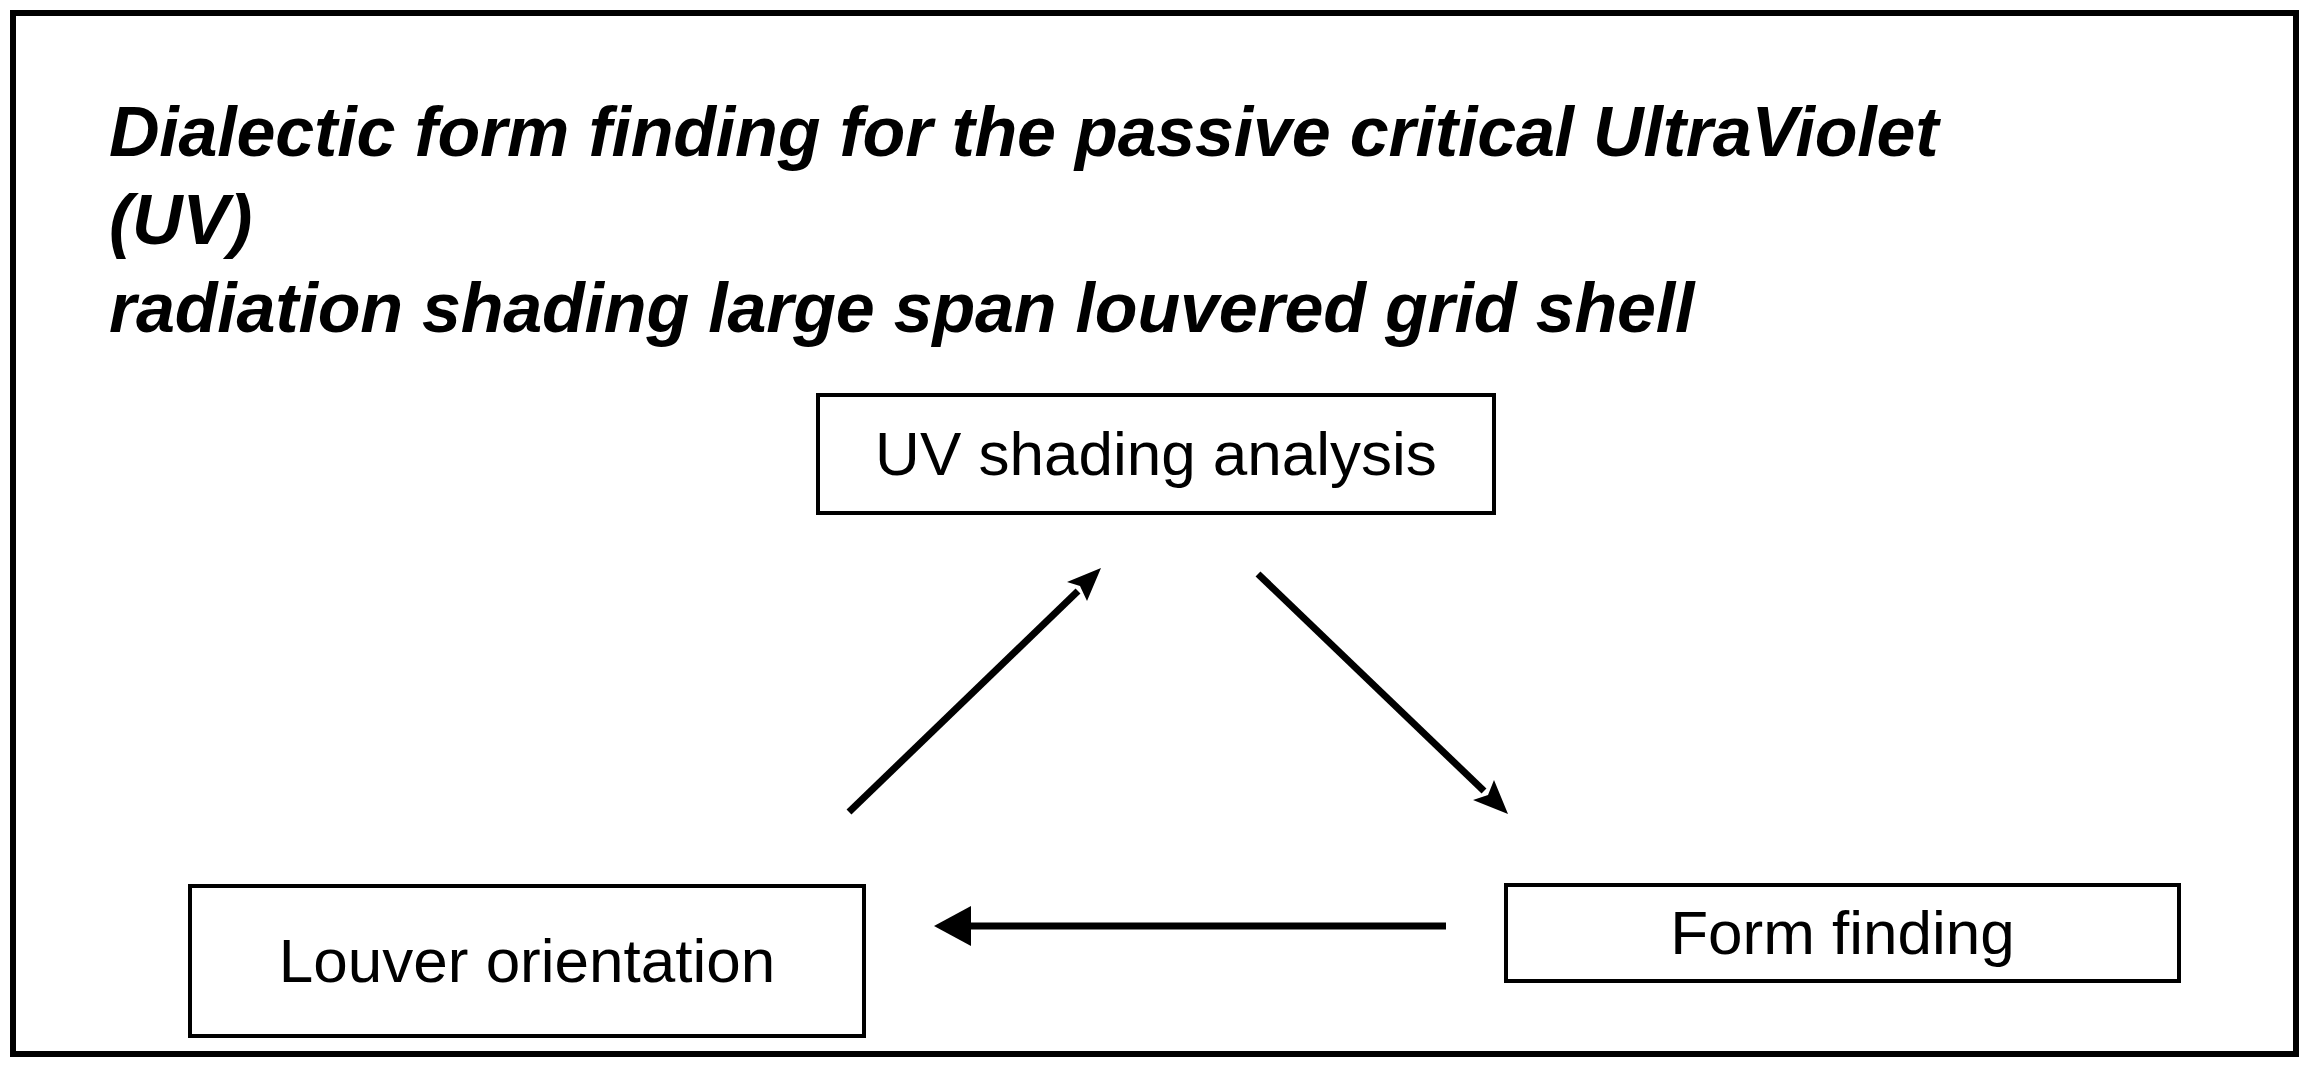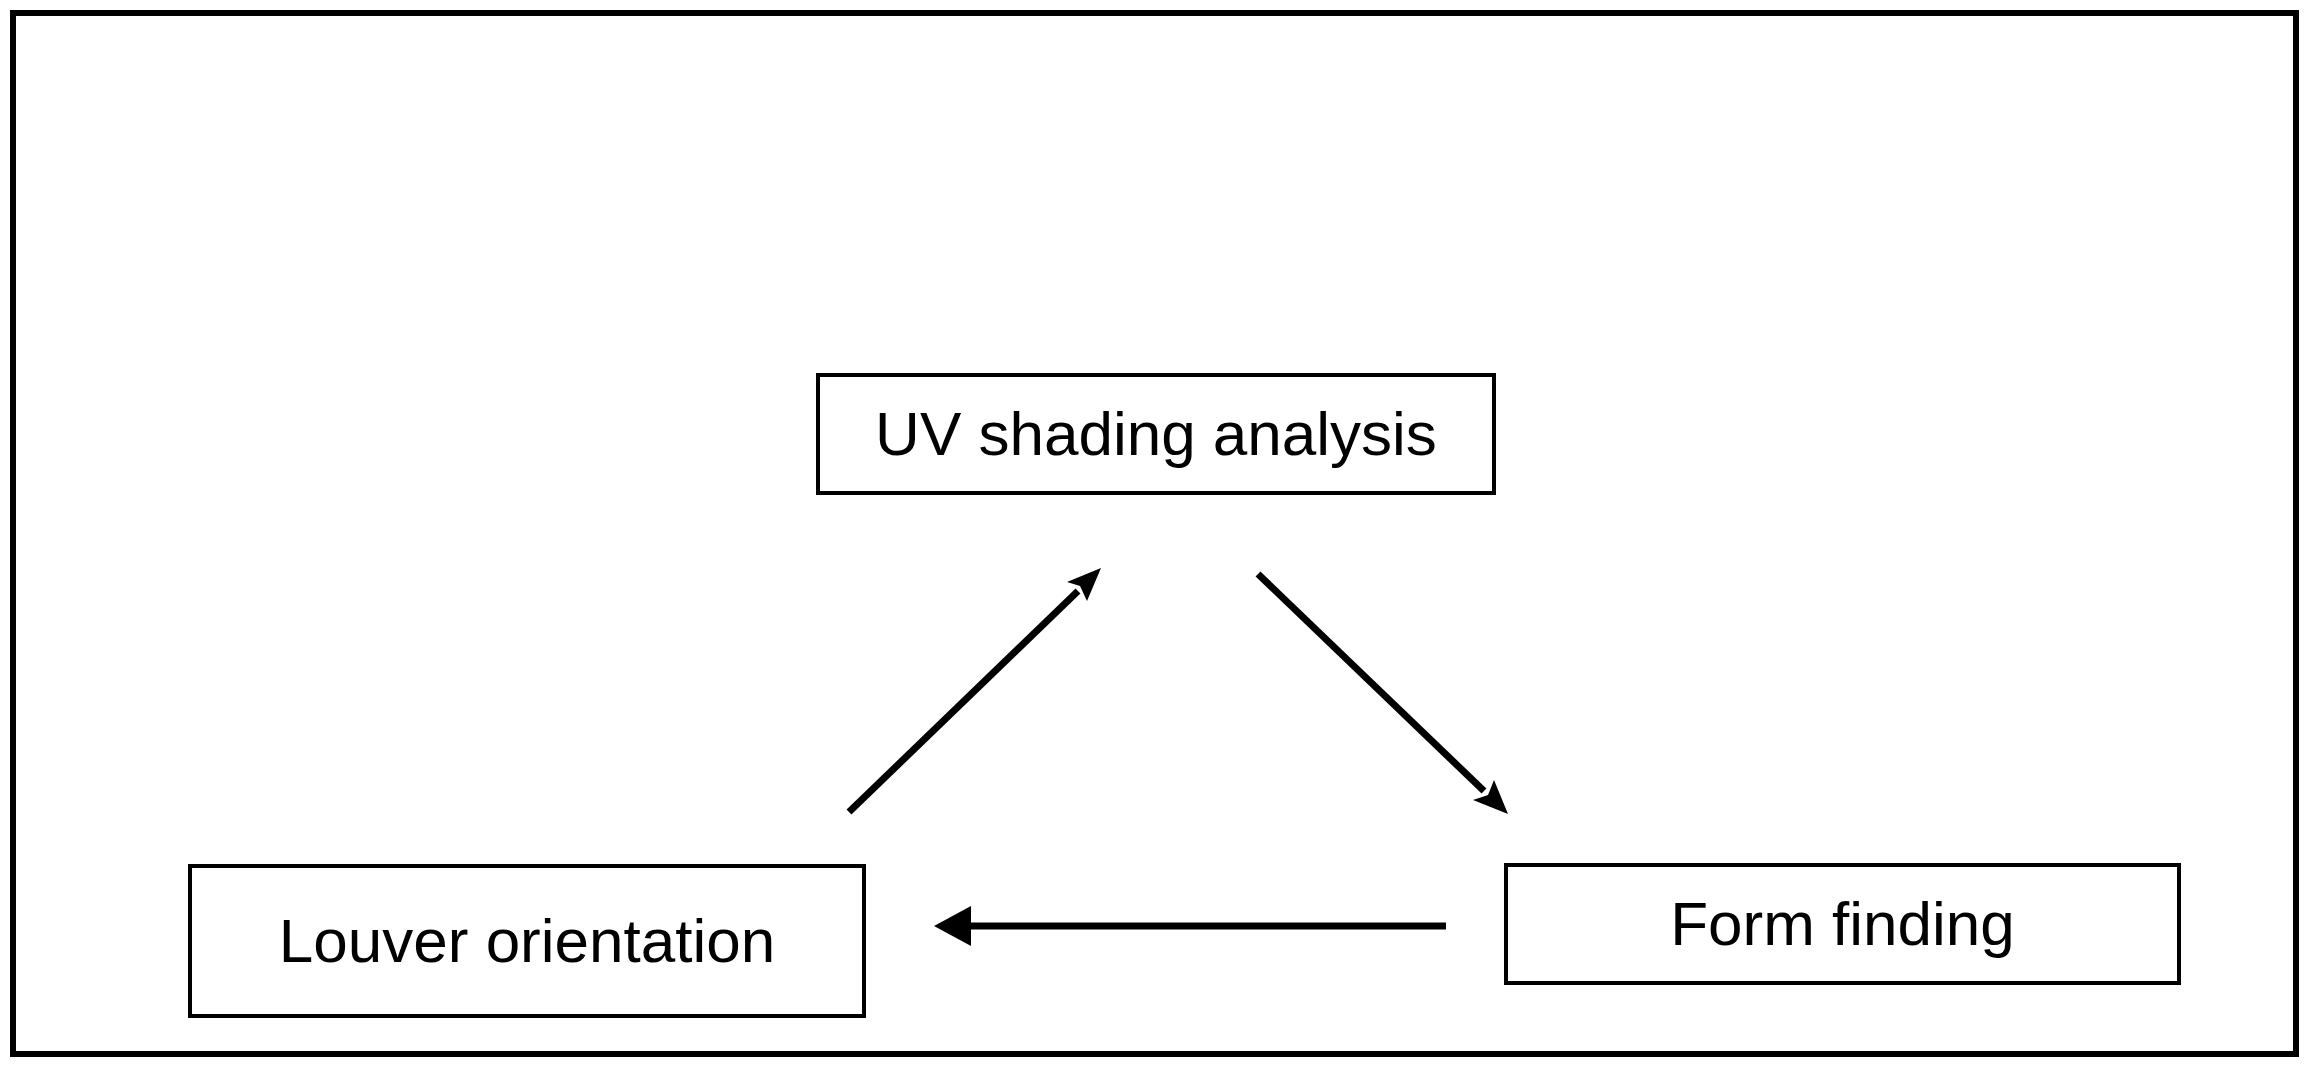--- a/index.html
+++ b/index.html
@@ -57,60 +57,63 @@
     background: #ffffff;
     display: flex;
     align-items: center;
     justify-content: center;
     color: #000000;
     font-family: "Liberation Sans", sans-serif;
     font-weight: normal;
     font-style: normal;
     font-size: 62px;
     line-height: 1;
+    margin-top: 20px;
   }
 
   #node-uv-shading-analysis {
     left: 800px;
     top: 357px;
     width: 680px;
     height: 122px;
   }
 
   #node-louver-orientation {
     left: 172px;
     top: 848px;
     width: 678px;
     height: 154px;
   }
 
   #node-form-finding {
     left: 1488px;
     top: 847px;
     width: 677px;
-    height: 122px;
+    height: 100px;
   }
 
   
   #arrows {
     position: absolute;
     left: 0;
     top: 0;
     width: 2313px;
     height: 1078px;
     pointer-events: none;
   }
 </style>
 </head>
 <body>
 
 <div id="figure">
 
   <div id="frame">
 
+    <div id="title">Dialectic form finding for the passive critical UltraViolet (UV)
+radiation shading large span louvered grid shell</div>
 
     <svg id="arrows" viewBox="0 0 2313 1078" xmlns="http://www.w3.org/2000/svg">
 
       <g>
         <line x1="833" y1="796" x2="1062" y2="575" stroke="#000000" stroke-width="7" stroke-linecap="butt"></line>
         <polygon points="1085,552 1051,566 1064,570 1071,585" fill="#000000"></polygon>
       </g>
 
       <g>
         <line x1="1242" y1="558" x2="1468" y2="775" stroke="#000000" stroke-width="7" stroke-linecap="butt"></line>

